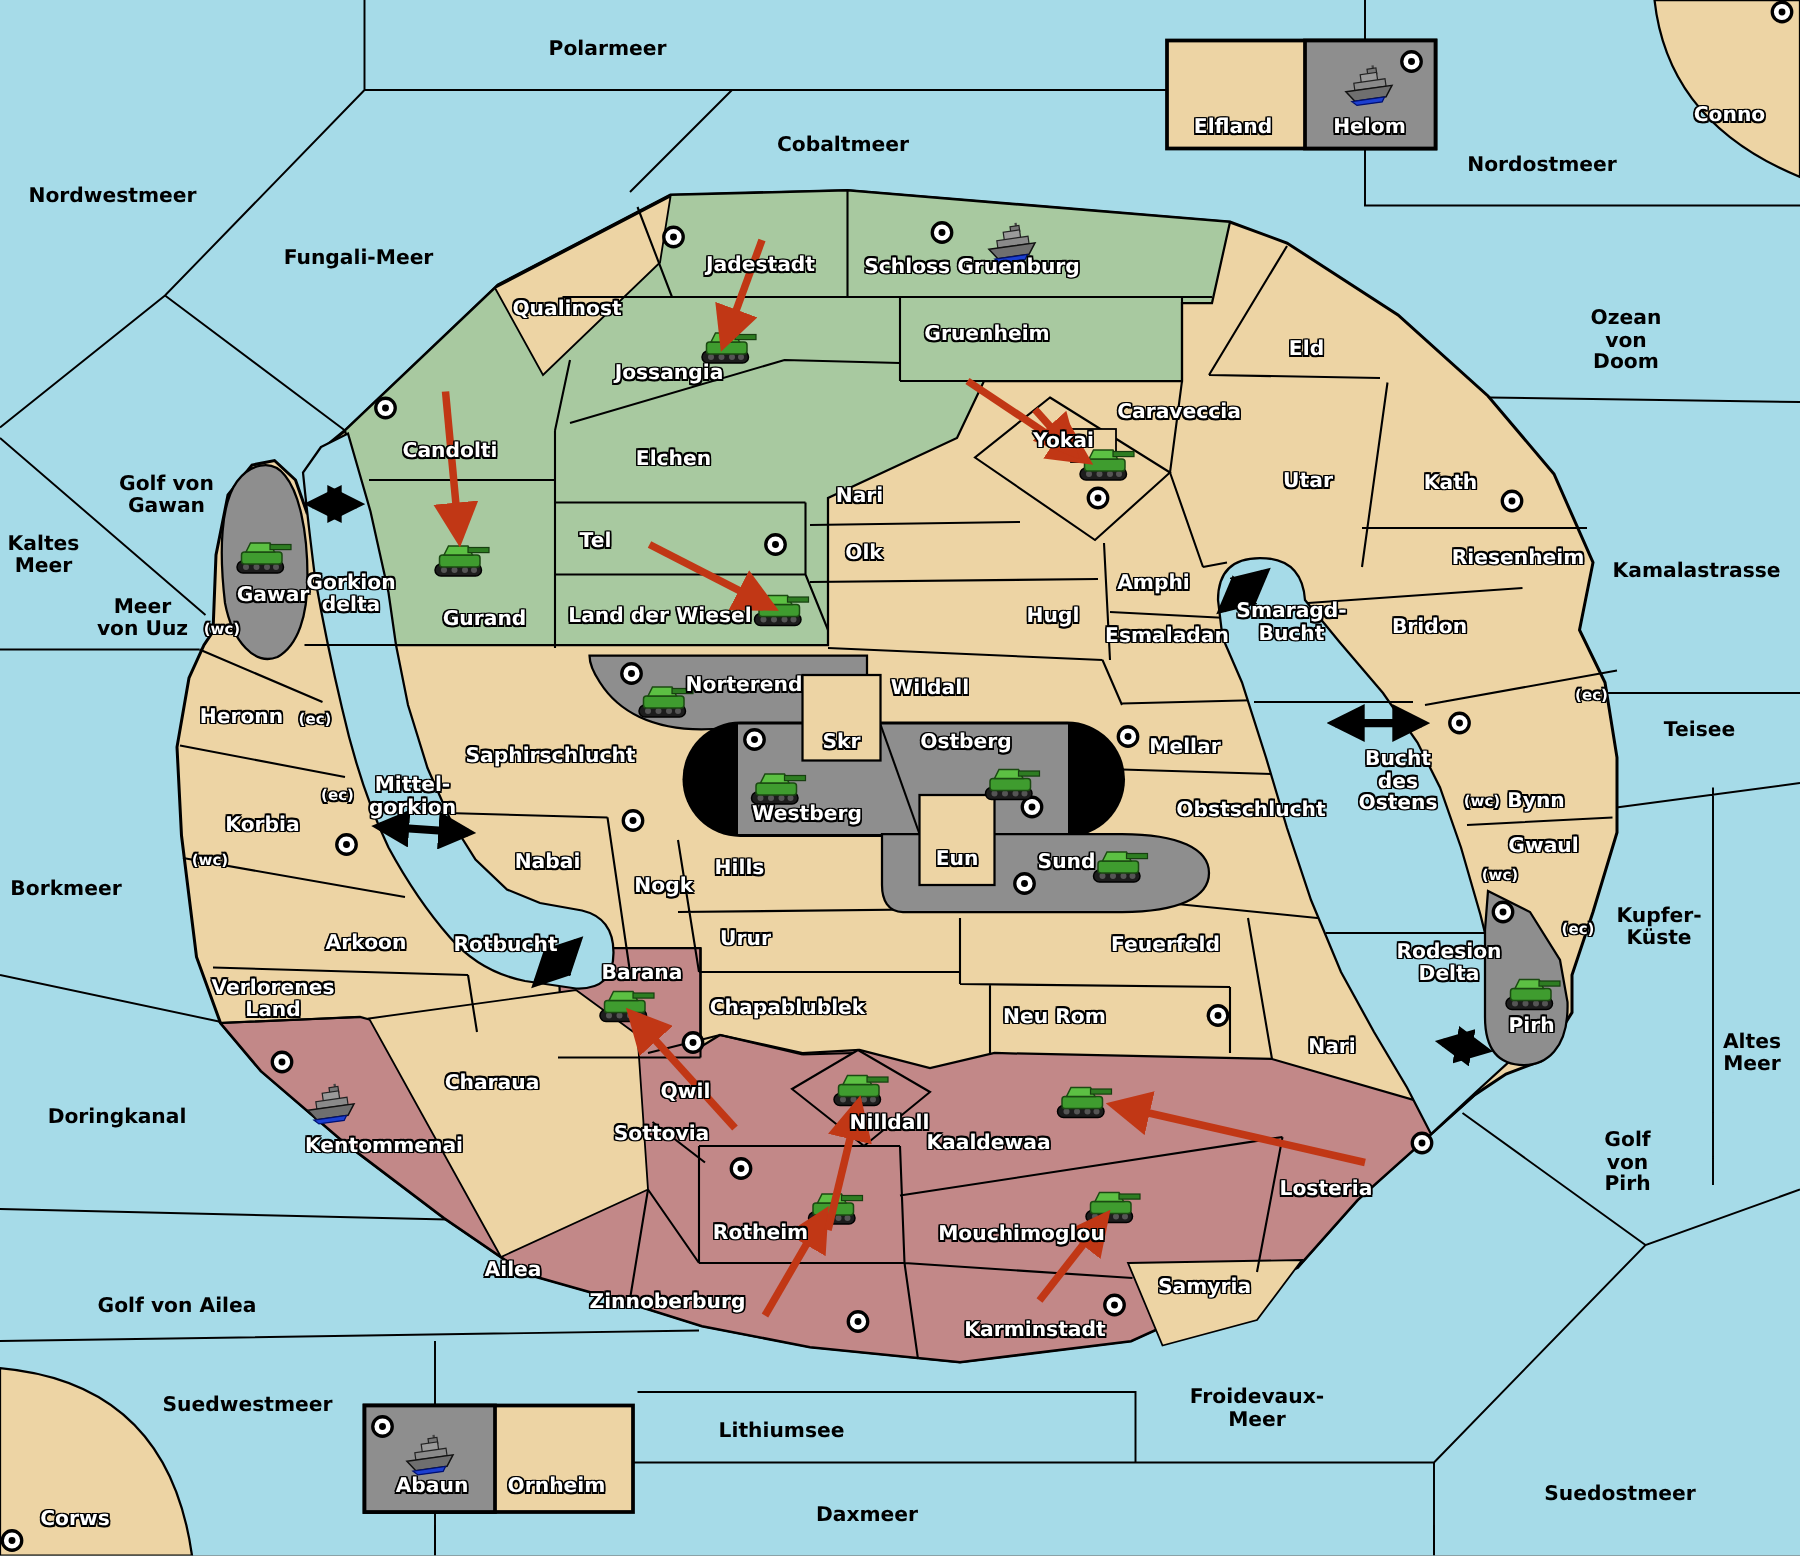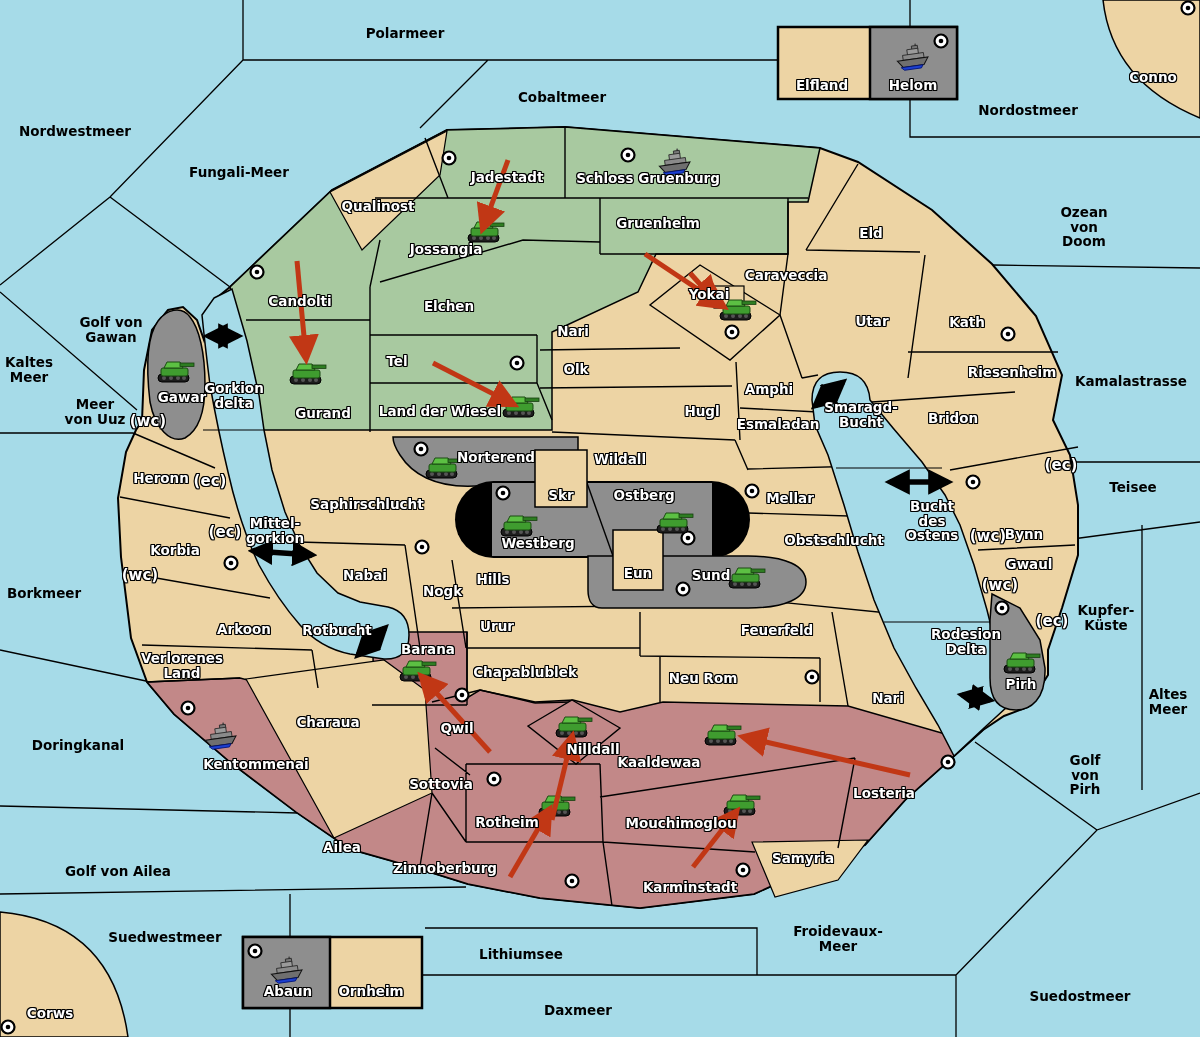--- a/index.html
+++ b/index.html
@@ -7,21 +7,21 @@
          font-family:"DejaVu Sans",sans-serif;}
   #map-svg{position:absolute;left:0;top:0;width:1200px;height:1037px;}
   #labels-layer{position:absolute;left:0;top:0;width:963px;height:1037px;pointer-events:none;}
   .lbl{position:absolute;transform:translate(-50%,-50%);
        font-weight:bold;font-size:13.5px;line-height:1.08;
        white-space:pre-line;text-align:center;pointer-events:none;}
   .lbl.sea{color:#000;}
   .lbl.territory,.lbl.coast-code{color:#fff;
        text-shadow:-1px -1px 0 #000,1px -1px 0 #000,-1px 1px 0 #000,1px 1px 0 #000,
                    -1px 0 0 #000,1px 0 0 #000,0 -1px 0 #000,0 1px 0 #000;}
-  .lbl.coast-code{font-size:15px;}
+  .lbl.coast-code{font-size:10px;}
 </style>
 </head>
 <body>
 
 <div id="stage">
 <svg id="map-svg" viewBox="0 0 1200 1037">
   <defs>
     <g id="marker">
       <circle r="6.5" fill="#fff" stroke="#000" stroke-width="2.2"></circle>
       <circle r="2.3" fill="#000"></circle>
@@ -283,21 +283,21 @@
 Delta</div>
       <div class="lbl territory" style="left: 1021px; top: 684px;">Pirh</div>
       <div class="lbl territory" style="left: 182px; top: 666px;">Verlorenes
 Land</div>
       <div class="lbl territory" style="left: 328px; top: 722px;">Charaua</div>
       <div class="lbl territory" style="left: 457px; top: 728px;">Qwil</div>
       <div class="lbl territory" style="left: 256px; top: 764px;">Kentommenai</div>
       <div class="lbl territory" style="left: 575px; top: 749px; padding-left: 36px;">Nilldall</div>
       <div class="lbl territory" style="left: 659px; top: 762px;">Kaaldewaa</div>
       <div class="lbl territory" style="left: 884px; top: 793px;">Losteria</div>
-      <div class="lbl territory" style="left: 419px; top: 784px; padding-left: 44px;">Sottovia</div>
+      <div class="lbl territory" style="left: 419px; top: 756px; padding-left: 44px;">Sottovia</div>
       <div class="lbl territory" style="left: 507px; top: 822px;">Rotheim</div>
       <div class="lbl territory" style="left: 681px; top: 823px;">Mouchimoglou</div>
       <div class="lbl territory" style="left: 803px; top: 858px;">Samyria</div>
       <div class="lbl territory" style="left: 342px; top: 847px;">Ailea</div>
       <div class="lbl territory" style="left: 445px; top: 868px;">Zinnoberburg</div>
       <div class="lbl territory" style="left: 690px; top: 887px;">Karminstadt</div>
       <div class="lbl territory" style="left: 822px; top: 85px;">Elfland</div>
       <div class="lbl territory" style="left: 913px; top: 85px;">Helom</div>
       <div class="lbl territory" style="left: 288px; top: 991px;">Abaun</div>
       <div class="lbl territory" style="left: 371px; top: 991px;">Ornheim</div>

